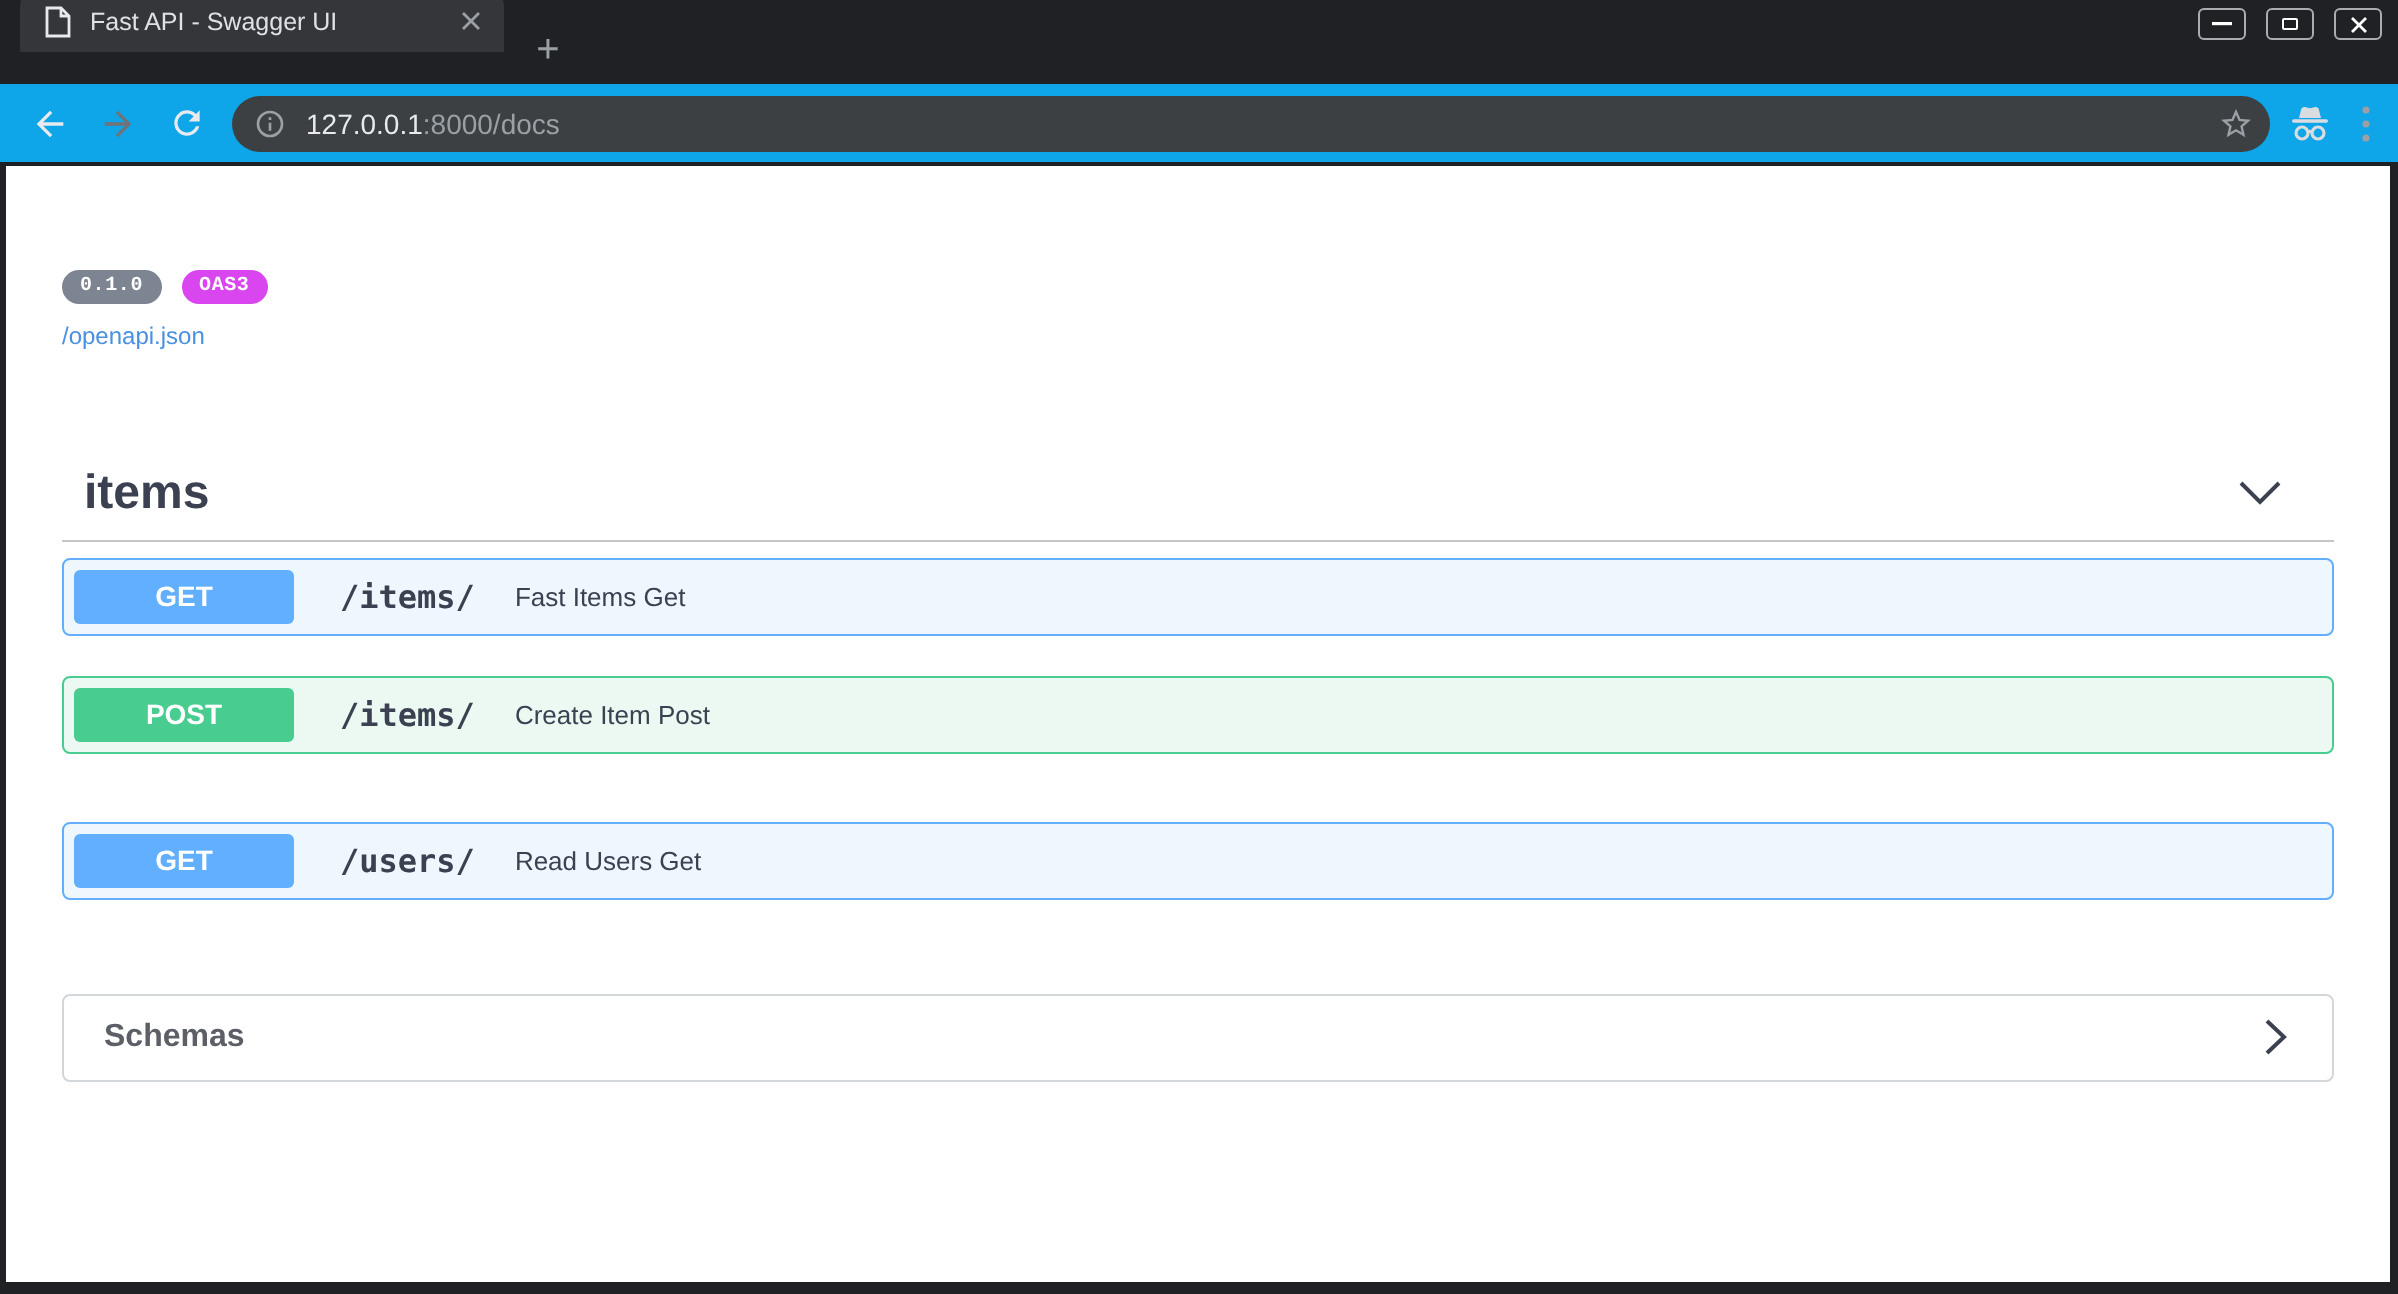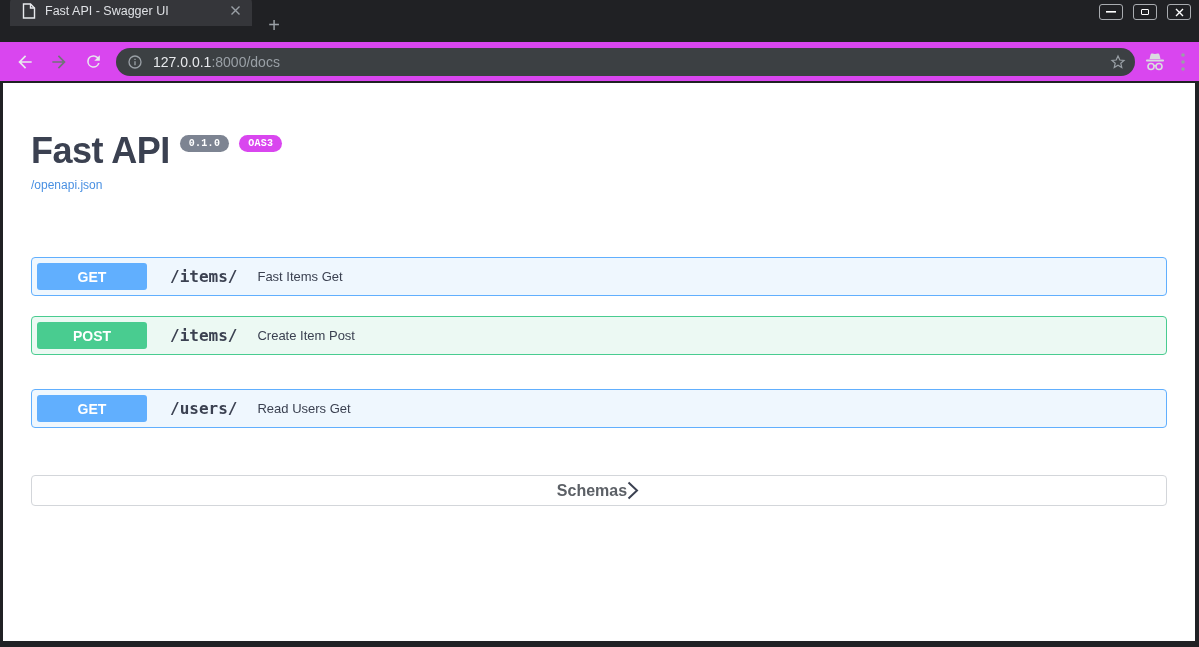--- a/index.html
+++ b/index.html
@@ -20,21 +20,21 @@
   .new-tab { position: absolute; left: 262px; bottom: 5px; width: 24px; height: 24px;
              color: #9aa0a6; font-size: 20px; display: flex; align-items: center; justify-content: center;
              border-radius: 50%; }
   .win-controls { position: absolute; right: 8px; top: 4px; display: flex; gap: 10px; }
   .win-btn { width: 24px; height: 16px; border: 1px solid #a9acb0; border-radius: 3px;
              color: #fff; display: flex; align-items: center; justify-content: center;
              font-size: 10px; line-height: 1; }
   .win-btn .box { width: 8px; height: 6px; border: 1px solid #fff; border-radius: 1px; display: block; }
 
   
-  .toolbar { height: 39px; background: #d946ef; display: flex; align-items: center;
+  .toolbar { height: 39px; background: #0ea5e9; display: flex; align-items: center;
              padding: 0 8px; flex: 0 0 auto; }
   .nav-btn { width: 28px; height: 28px; border-radius: 50%; display: flex; align-items: center;
              justify-content: center; margin: 0 3px; flex: 0 0 auto; }
   .omnibox { flex: 1; height: 28px; background: #3c4043; border-radius: 14px; display: flex;
              align-items: center; padding: 0 8px 0 11px; margin: 0 8px 0 6px; min-width: 0; }
   .url { font-size: 14px; margin-left: 10px; white-space: nowrap; }
   .url .host { color: #e8eaed; }
   .url .rest { color: #9aa0a6; }
   .omni-spacer { flex: 1; }
   .tb-right { display: flex; align-items: center; gap: 14px; padding-right: 6px; }
@@ -65,22 +65,22 @@
   .opblock.post { background: #ecf9f3; border-color: #49cc90; margin-top: 20px; }
   .method { width: 110px; height: 27px; border: none; border-radius: 3px; color: #fff;
             font-family: "Liberation Sans", sans-serif; font-weight: 700; font-size: 14px;
             text-align: center; cursor: pointer; flex: 0 0 auto; }
   .opblock.get  .method { background: #61affe; }
   .opblock.post .method { background: #49cc90; }
   .path { font-family: "DejaVu Sans Mono", monospace; font-weight: 700; font-size: 16px;
           color: #3b4151; margin-left: 23px; }
   .summary { font-size: 13px; color: #3b4151; margin-left: 20px; }
 
-  .schemas { margin-top: 47px; height: 31px; border: 1px solid #d3d6da; border-radius: 4px;
-             display: flex; align-items: center; justify-content: center;
+  .schemas { margin-top: 47px; height: 44px; border: 1px solid #d3d6da; border-radius: 4px;
+             display: flex; align-items: center; justify-content: space-between;
              padding: 0 22px 0 20px; cursor: pointer; }
   .schemas h4 { font-size: 16px; font-weight: 700; color: #5c6066; }
 
   .icon svg { display: block; }
 </style>
 </head>
 <body>
 
 <div class="window">
 
@@ -169,30 +169,37 @@
         </svg>
       </span>
     </div>
   </div>
 
   <div class="page">
     <div class="swagger">
 
       <div>
         <div class="api-title">
-          <span class="t">Fast API</span>
           <span class="badge ver">0.1.0</span>
           <span class="badge oas">OAS3</span>
         </div>
         <a class="spec-link" href="#">/openapi.json</a>
       </div>
 
       <div class="sections">
 
         <div class="section">
+          <div class="section-head">
+            <h3>items</h3>
+            <span class="icon">
+              <svg width="22" height="13" viewBox="0 0 22 13" fill="none" stroke="#3b4151" stroke-width="2">
+                <path d="M1.5 1.5L11 11l9.5-9.5"></path>
+              </svg>
+            </span>
+          </div>
           <div class="ops">
             <div class="opblock get">
               <button class="method">GET</button>
               <span class="path">/items/</span>
               <span class="summary">Fast Items Get</span>
             </div>
             <div class="opblock post">
               <button class="method">POST</button>
               <span class="path">/items/</span>
               <span class="summary">Create Item Post</span>

